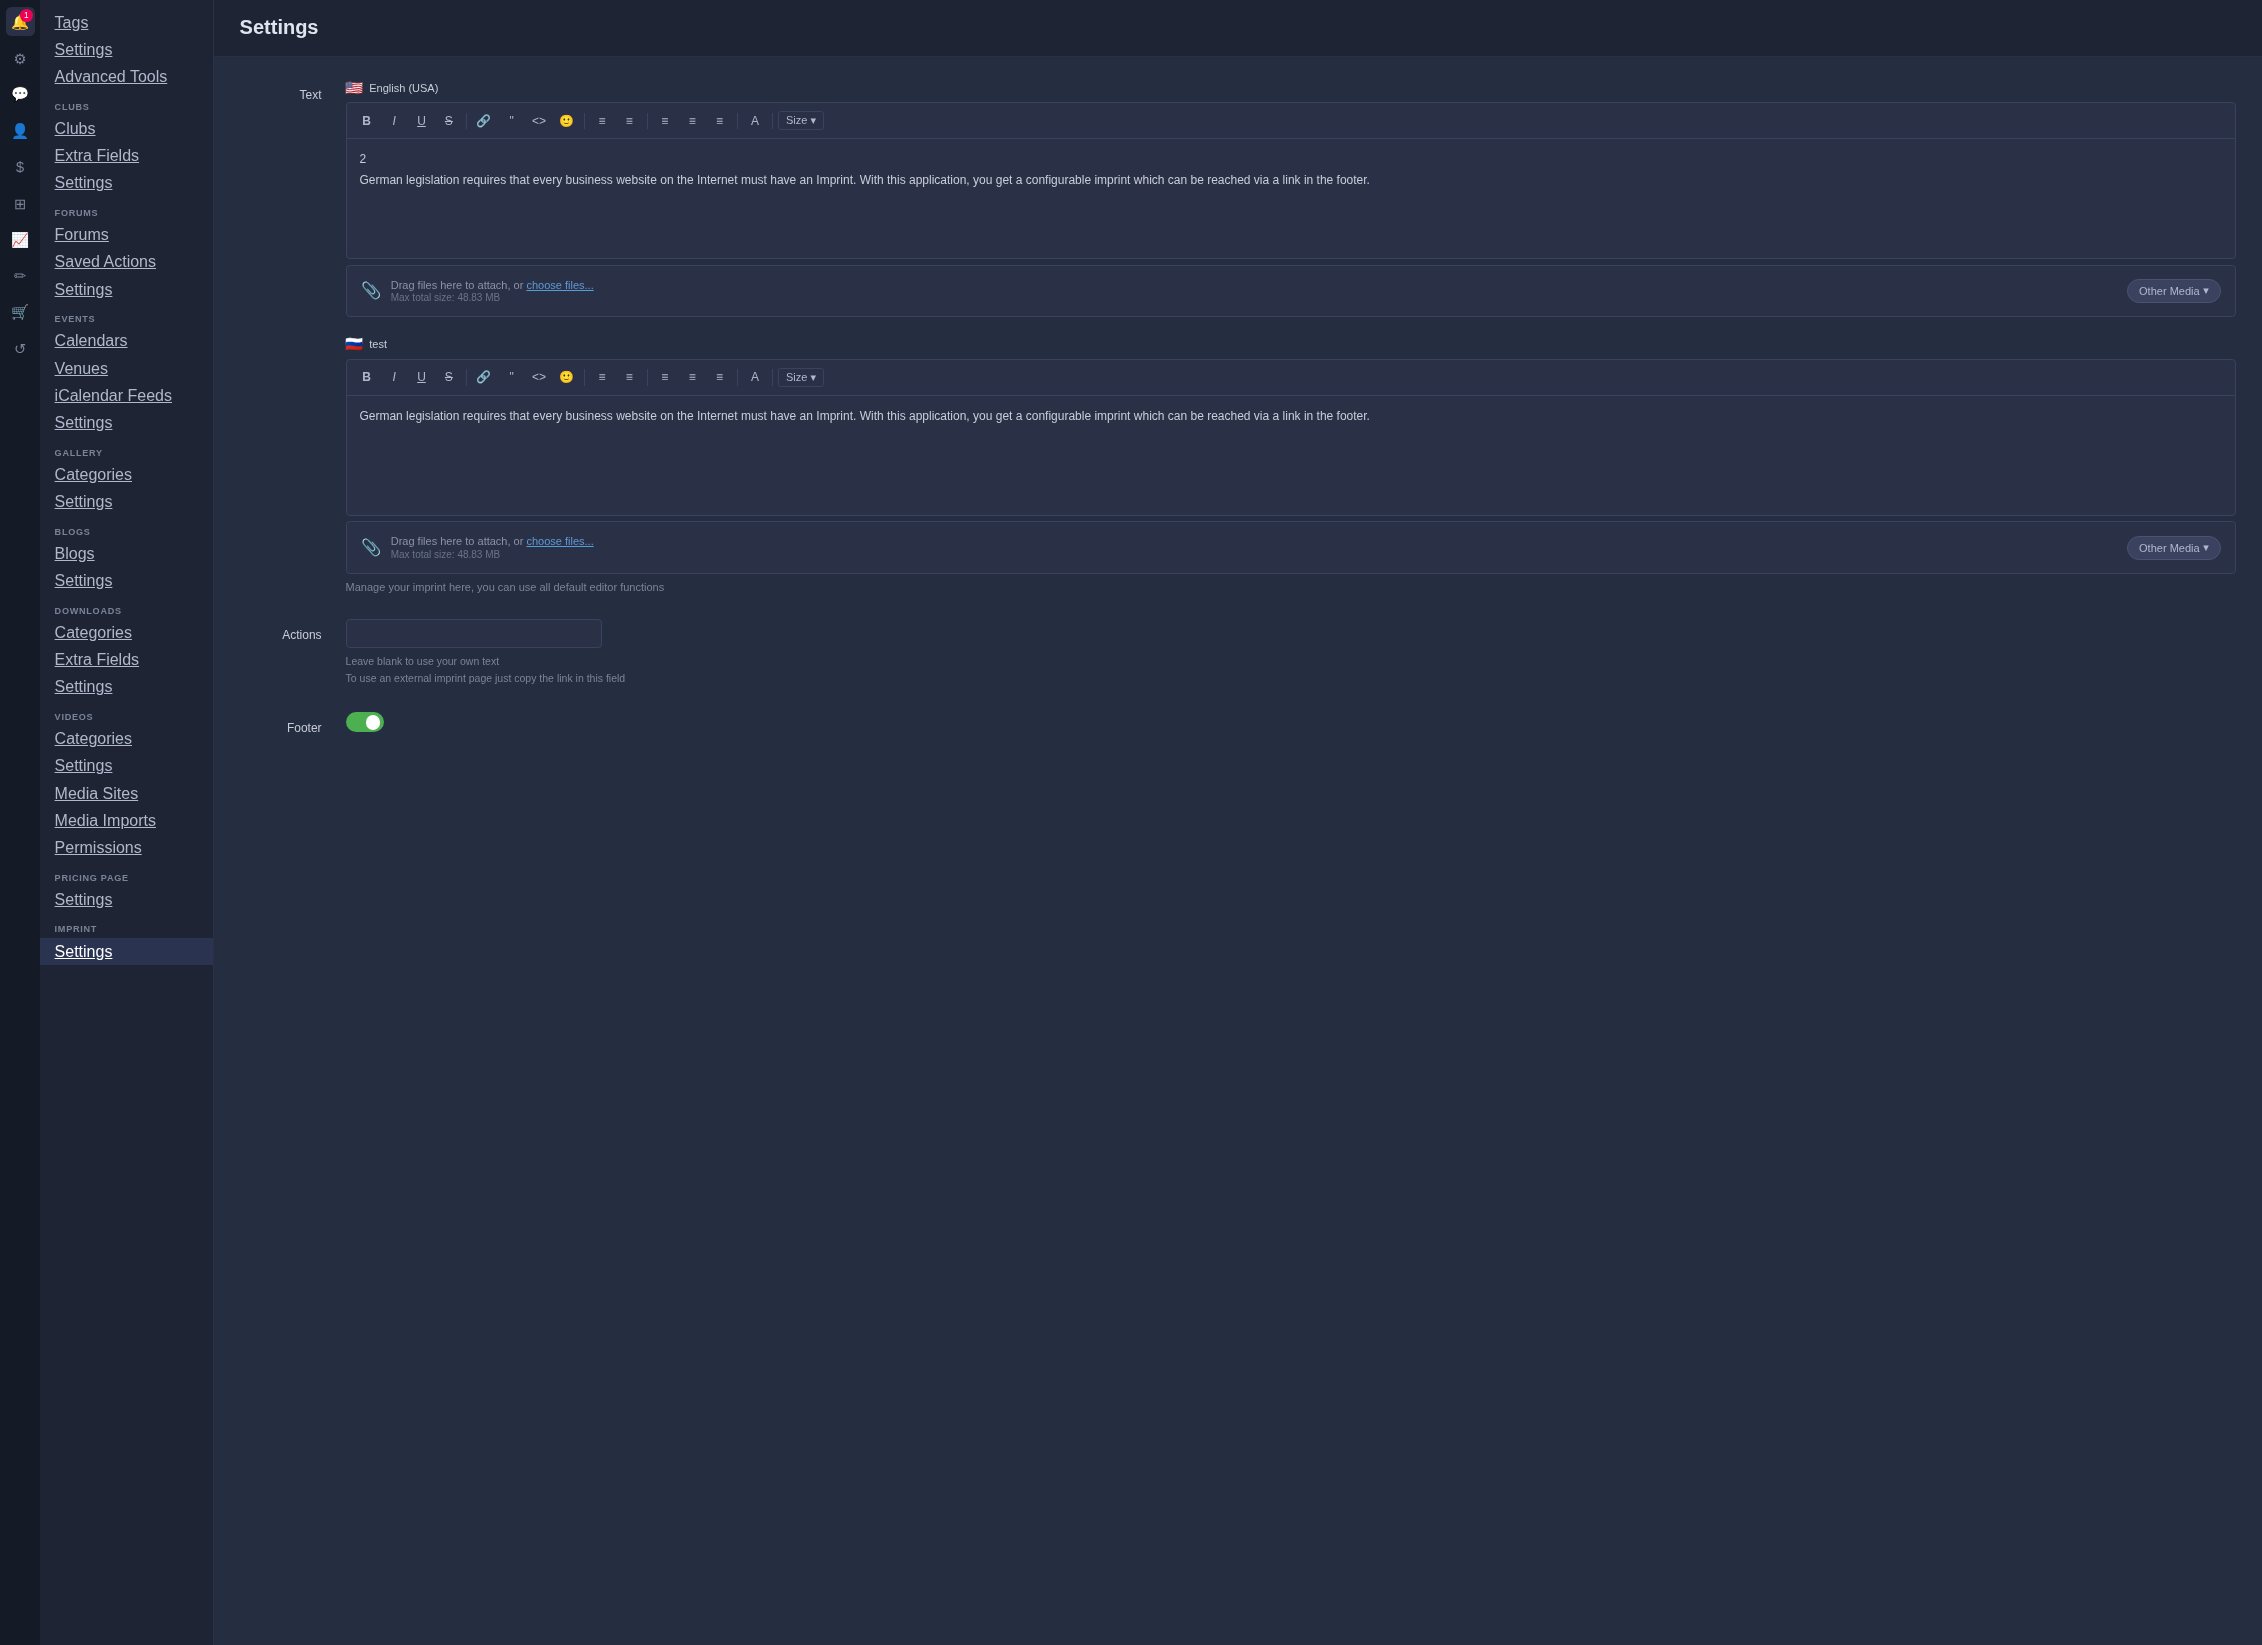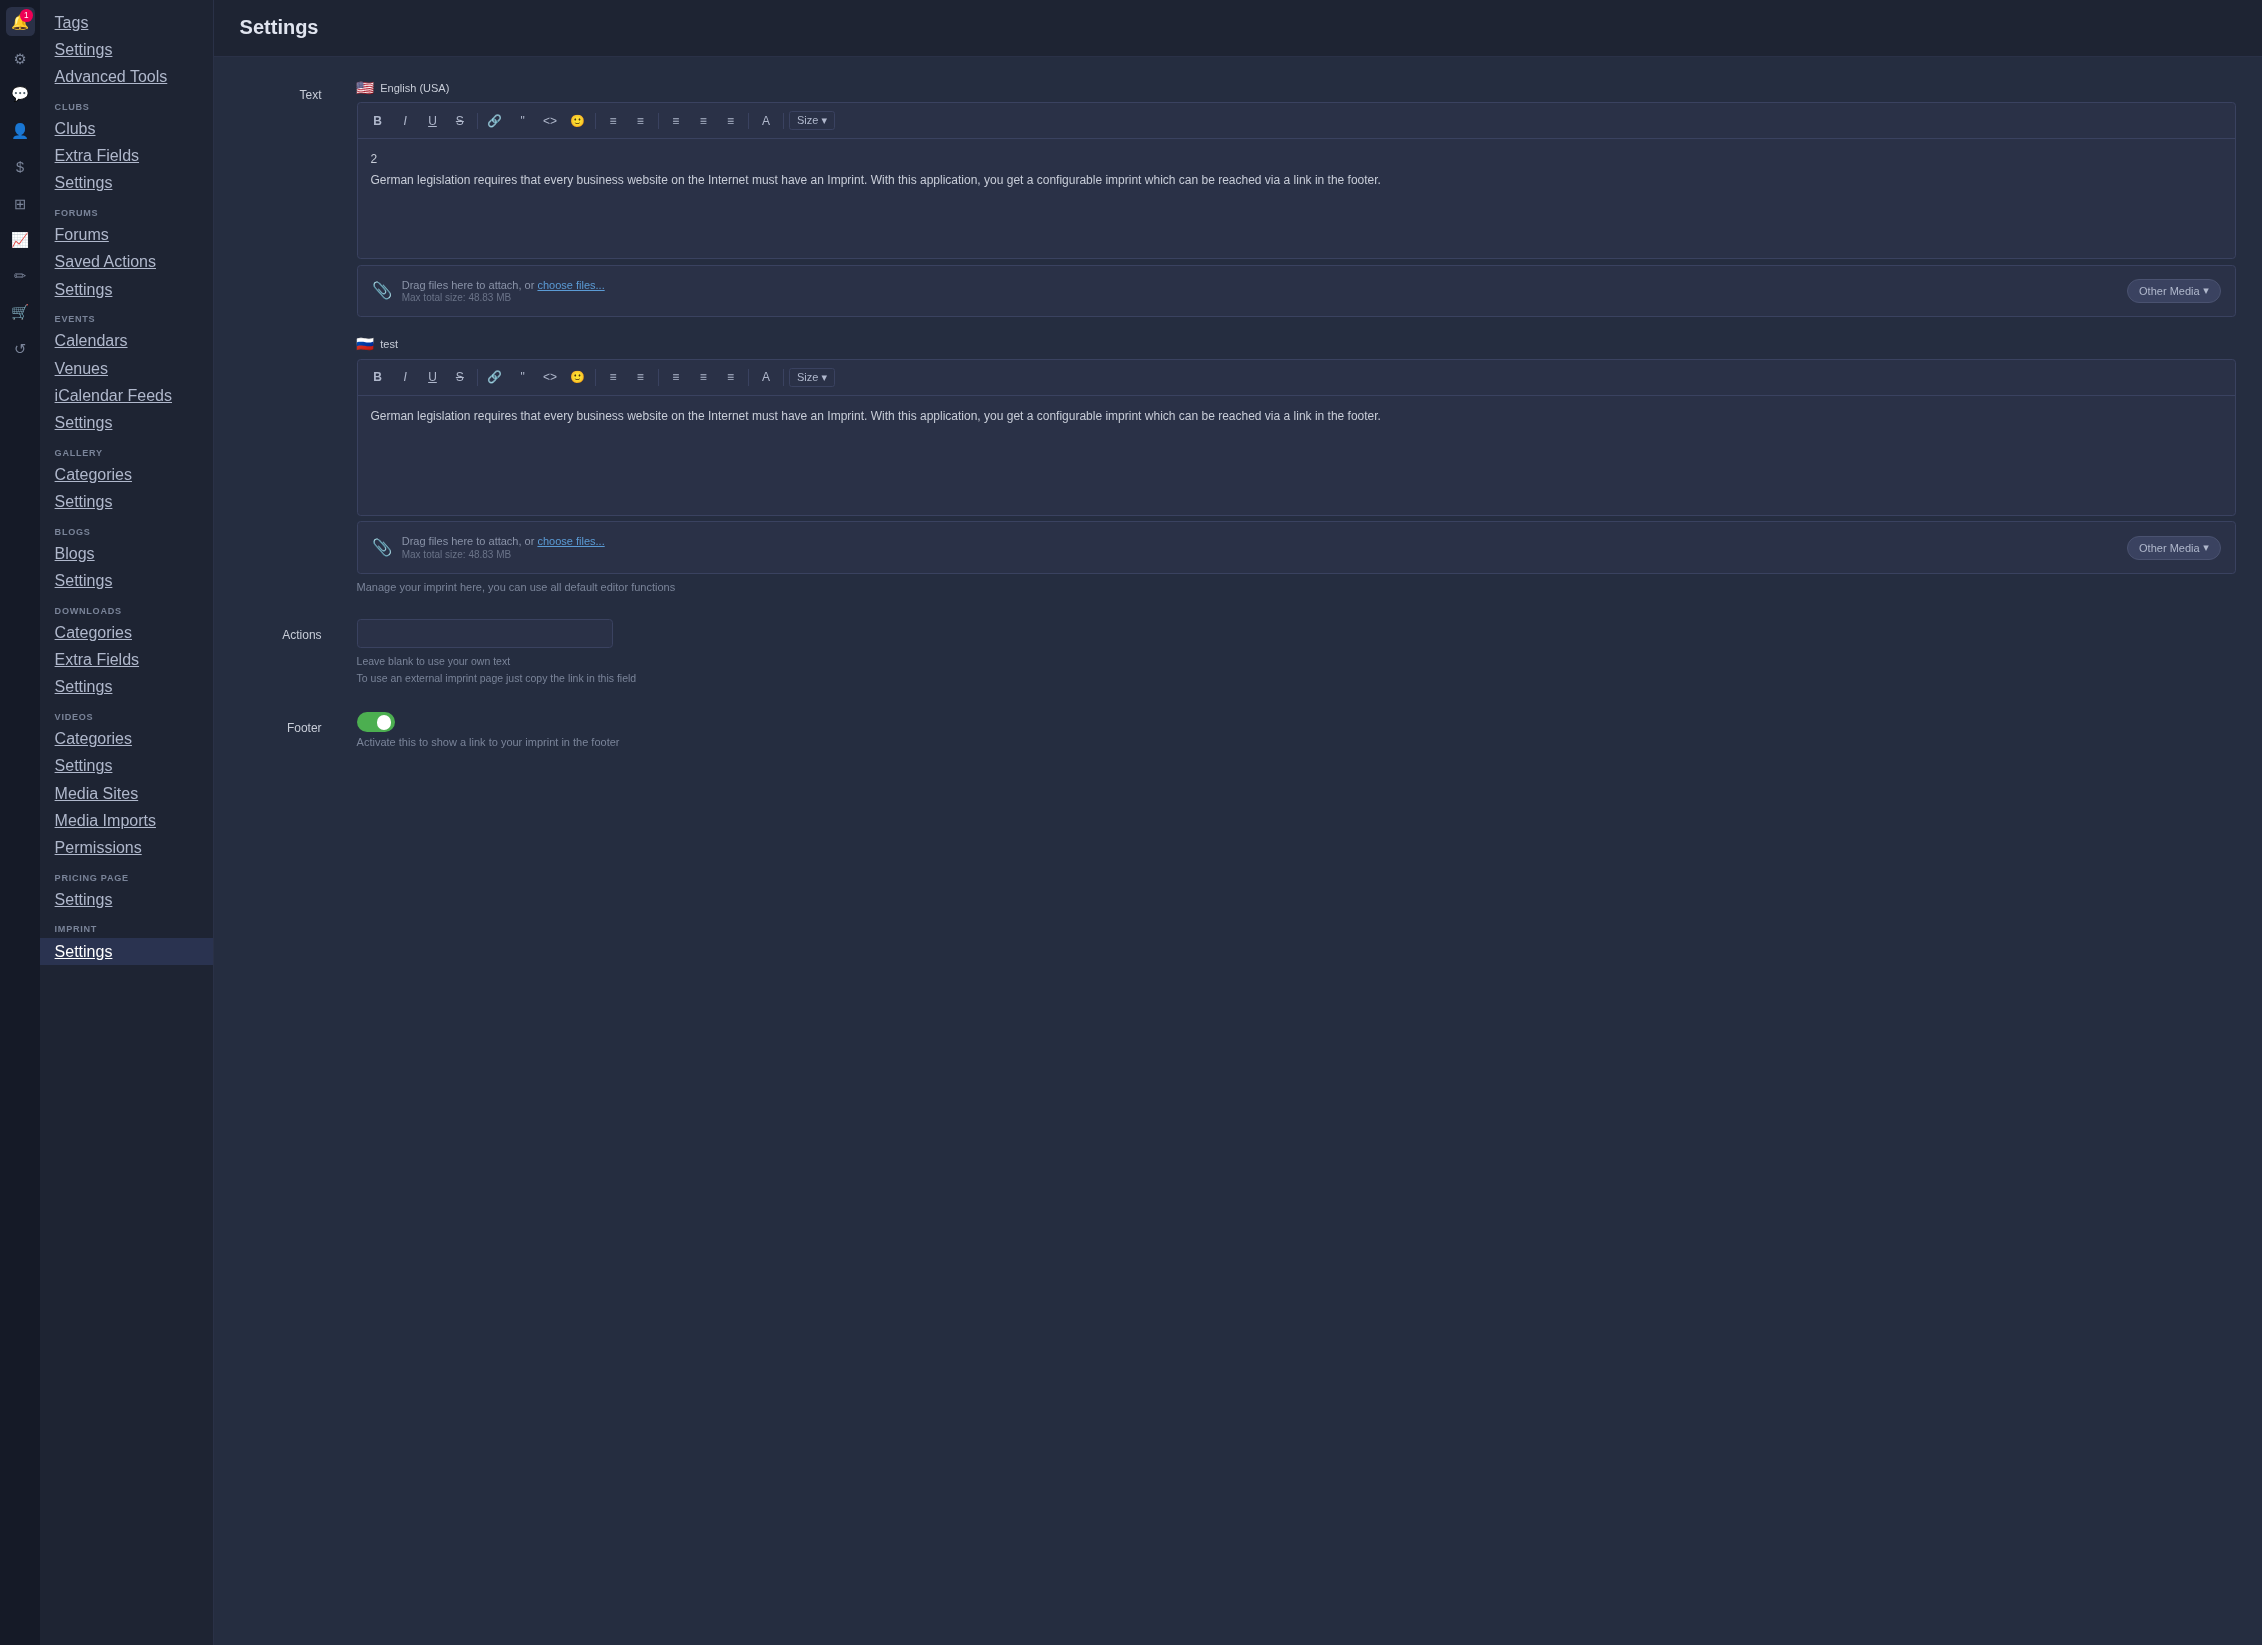--- a/index.html
+++ b/index.html
@@ -87,21 +87,21 @@
     }
 
     .content-area {
       padding: 22px 25.6px;
     }
 
     
     .form-row {
       display: flex;
       margin-bottom: 25.6px;
-      gap: 35px;
+      gap: 24px;
     }
     .form-label {
       width: 82px;
       flex-shrink: 0;
       text-align: right;
       padding-top: 9.1px;
       color: #c8cdd8;
       font-size: 12px;
     }
     .form-content {
@@ -482,20 +482,19 @@
         </div>
       </div>
     </div>
 
     <div class="form-row">
       <div class="form-label">Footer</div>
       <div class="form-content">
         <div class="toggle-wrap">
           <div class="toggle"></div>
         </div>
-        <div class="toggle-hint">Activate this to show a link to your imprint in the footer</div>
       </div>
     </div>
 
   </div>
 
 </div>
 
 
 </body></html>

